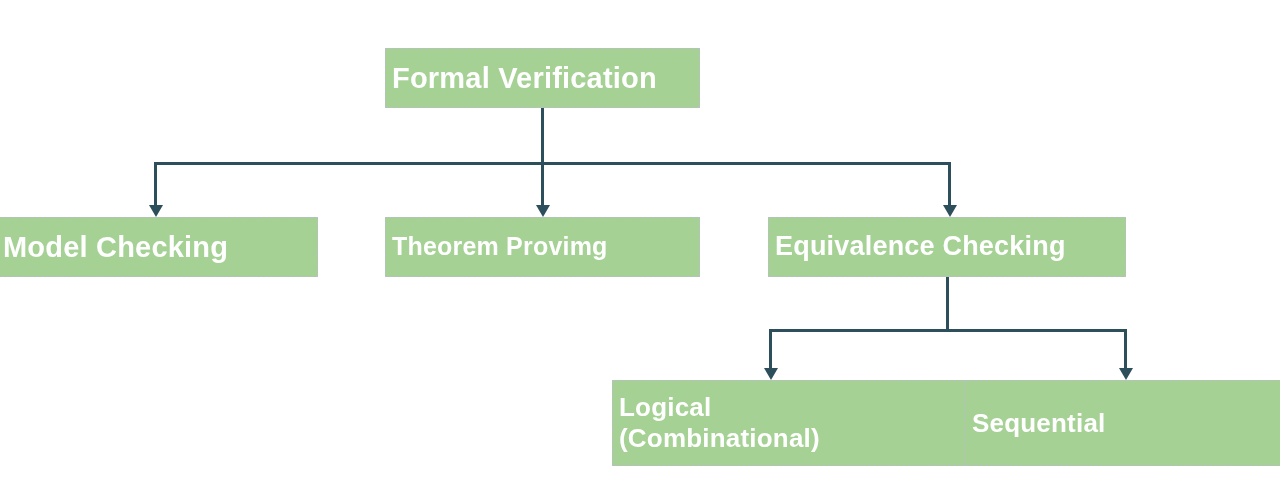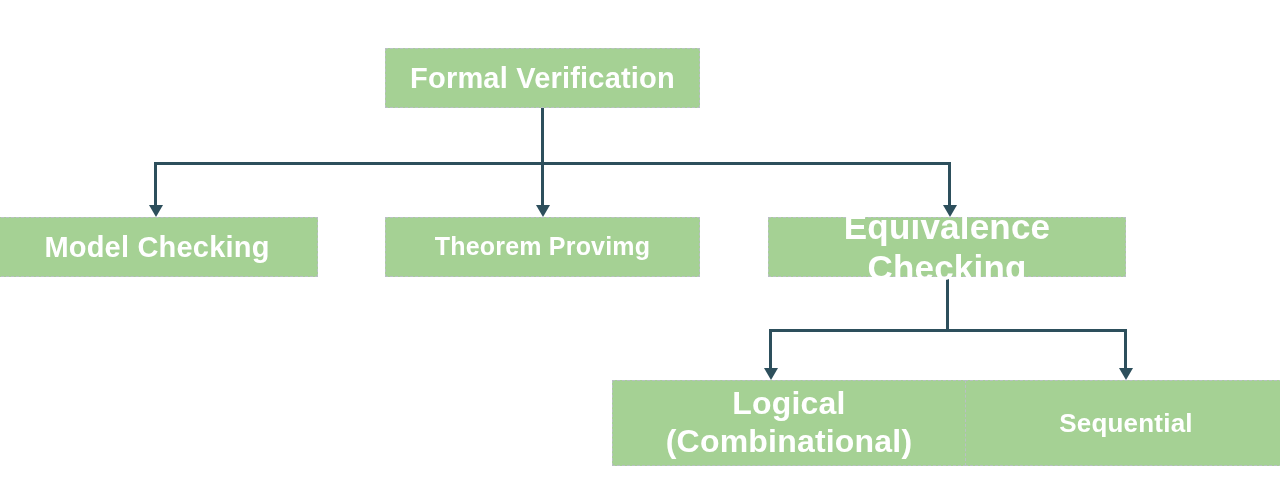--- a/index.html
+++ b/index.html
@@ -18,41 +18,40 @@
     overflow: hidden;
   }
   .node {
     position: absolute;
     box-sizing: border-box;
     background: #a5d194;
     border: 1px dashed #b9bfc4;
     display: flex;
     align-items: center;
     justify-content: center;
-    text-align: center;
     color: #ffffff;
     font-weight: bold;
     letter-spacing: 0.2px;
     line-height: 1.18;
     z-index: 3;
   }
   .node-label {
     display: block;
     width: 100%;
     padding: 0 6px;
     box-sizing: border-box;
     white-space: pre-line;
   }
 
   
   #node-root       { left: 385px;  top: 48px;  width: 315px; height: 60px; font-size: 29px; }
   #node-model      { left: -4px;   top: 217px; width: 322px; height: 60px; font-size: 29px; }
   #node-theorem    { left: 385px;  top: 217px; width: 315px; height: 60px; font-size: 25px; }
-  #node-equiv      { left: 768px;  top: 217px; width: 358px; height: 60px; font-size: 35px; }
-  #node-logical    { left: 612px;  top: 380px; width: 354px; height: 86px; font-size: 32px; }
+  #node-equiv      { left: 768px;  top: 217px; width: 358px; height: 60px; font-size: 27px; }
+  #node-logical    { left: 612px;  top: 380px; width: 354px; height: 86px; font-size: 26px; }
   #node-sequential { left: 965px;  top: 380px; width: 322px; height: 86px; font-size: 26px; }
 
   
   .edge {
     position: absolute;
     background: #2d4f5c;
     z-index: 1;
   }
   .v { width: 3px; }
   .h { height: 3px; }

